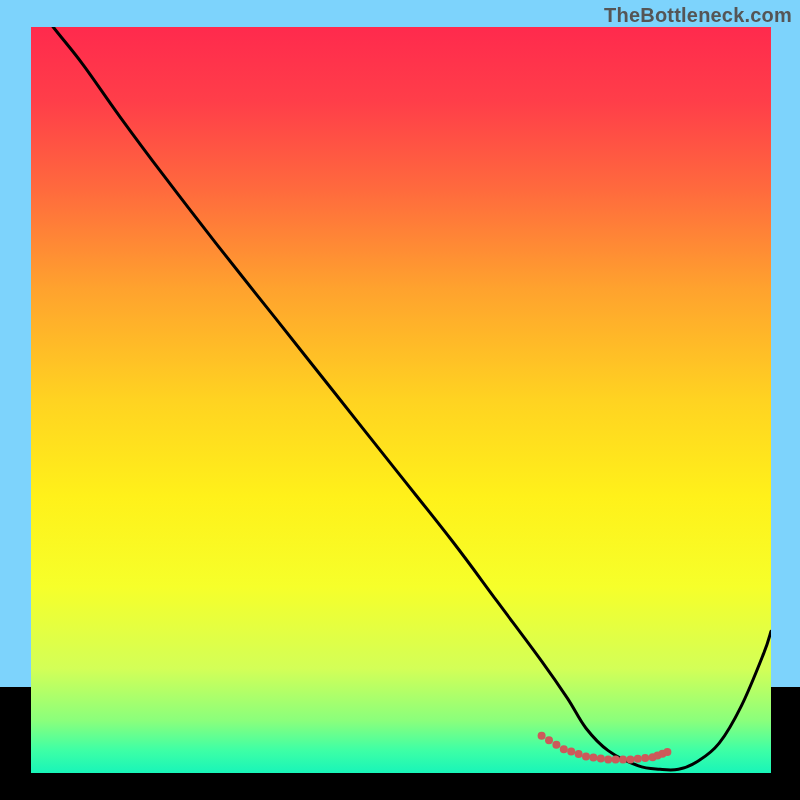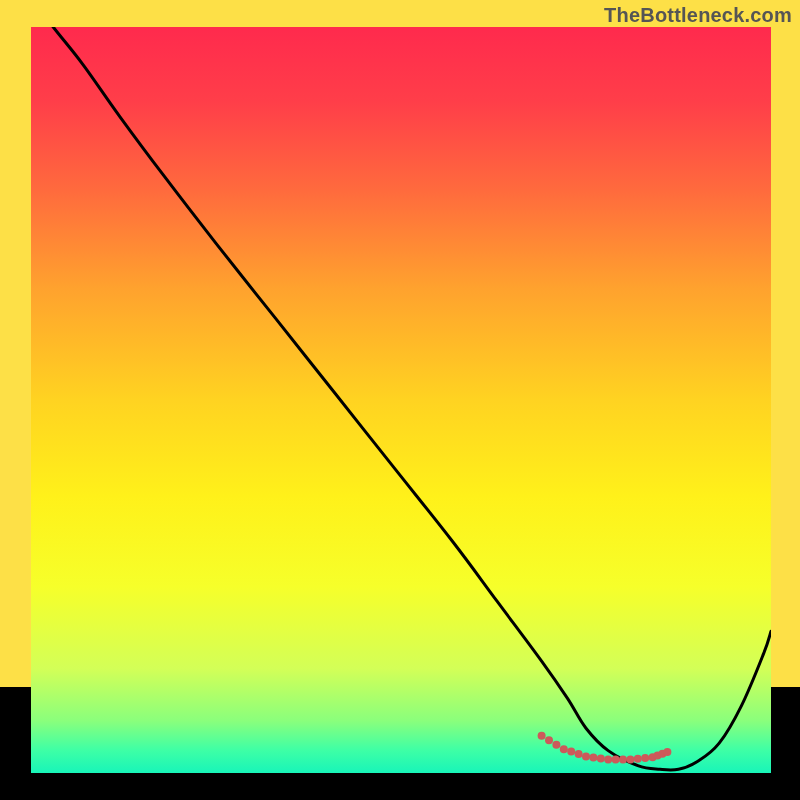--- a/index.html
+++ b/index.html
@@ -8,21 +8,21 @@
     width: 800px;
     height: 800px;
     background: #000;
     font-family: Arial, Helvetica, sans-serif;
     overflow: hidden;
   }
   .chart-wrap {
     position: relative;
     width: 800px;
     height: 687px;
-    background: #fde047;
+    background: #7dd3fc;
   }
   .watermark {
     position: absolute;
     top: 4px;
     right: 8px;
     color: #555;
     font-size: 20px;
     font-weight: 600;
     letter-spacing: 0.2px;
     z-index: 10;

